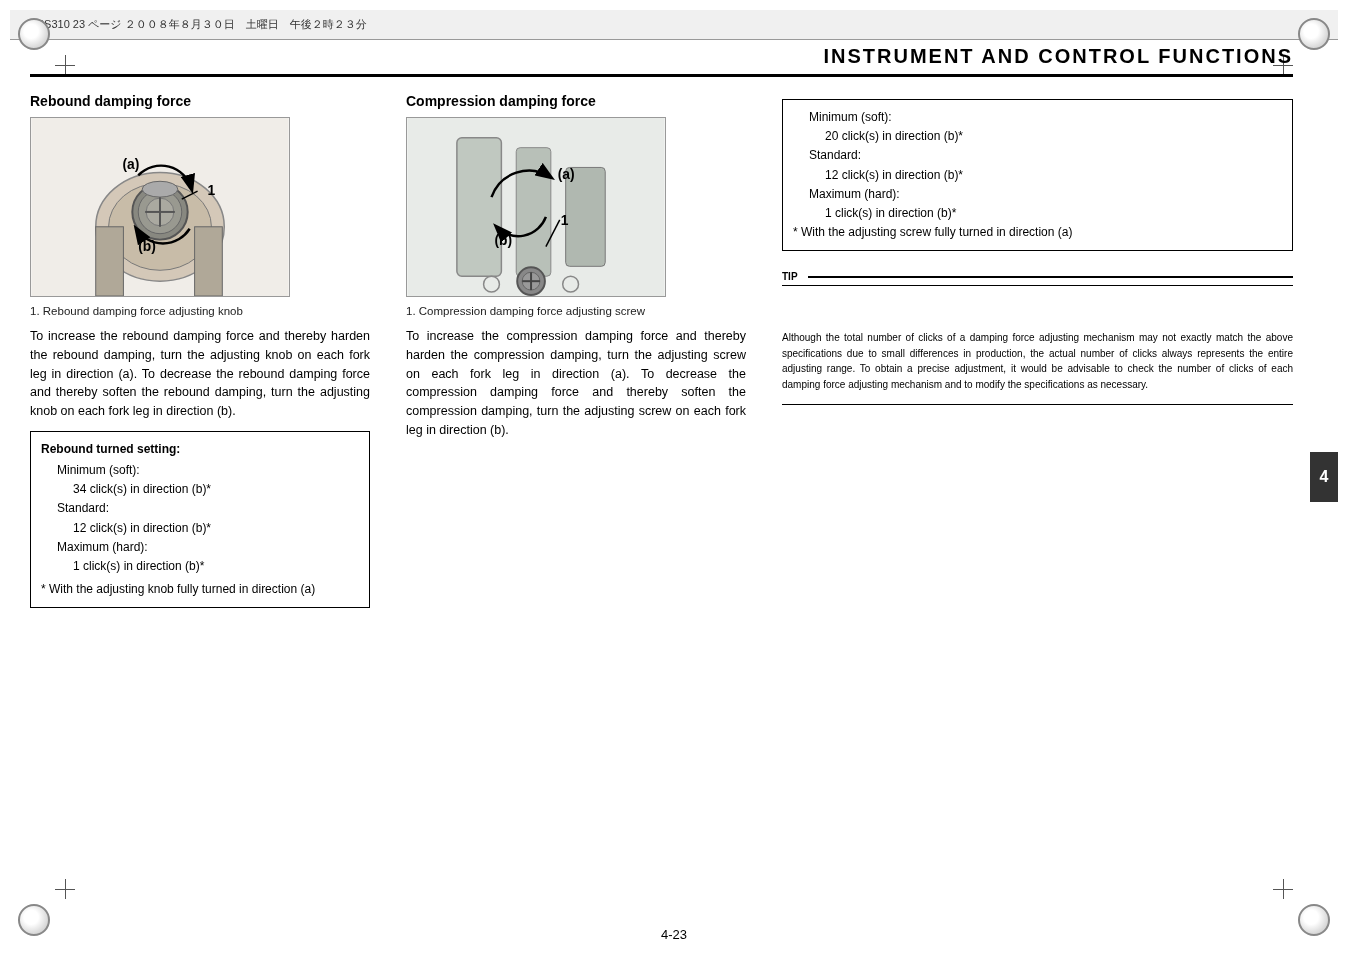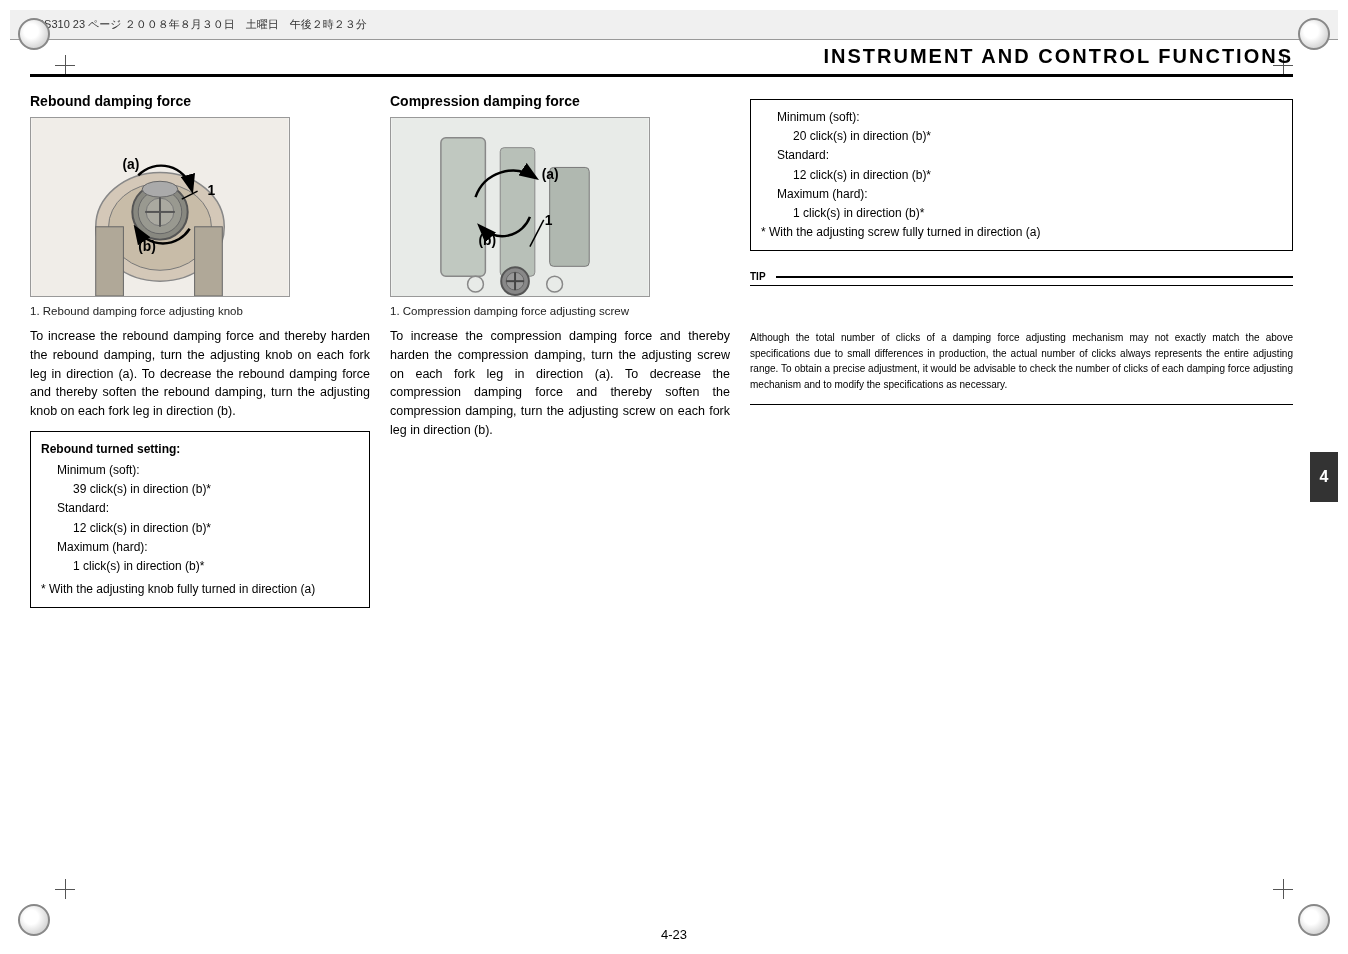--- a/index.html
+++ b/index.html
@@ -84,21 +84,21 @@
       font-size: 20px;
       font-weight: bold;
       letter-spacing: 2px;
       border-bottom: 3px solid #000;
       padding-bottom: 6px;
       margin-bottom: 16px;
     }
 
     .columns {
       display: flex;
-      gap: 20px;
+      gap: 36px;
       width: 100%;
     }
 
     .col-left {
       flex: 0 0 340px;
     }
 
     .col-center {
       flex: 0 0 340px;
     }
@@ -282,21 +282,21 @@
 
       <div class="diagram-caption">
         <span>1. Rebound damping force adjusting knob</span>
       </div>
 
       <div class="body-text">To increase the rebound damping force and thereby harden the rebound damping, turn the adjusting knob on each fork leg in direction (a). To decrease the rebound damping force and thereby soften the rebound damping, turn the adjusting knob on each fork leg in direction (b).</div>
 
       <div class="settings-box">
         <div class="box-title">Rebound turned setting:</div>
         <div class="indent">Minimum (soft):</div>
-        <div class="indent2">39 click(s) in direction (b)*</div>
+        <div class="indent2">34 click(s) in direction (b)*</div>
         <div class="indent">Standard:</div>
         <div class="indent2">12 click(s) in direction (b)*</div>
         <div class="indent">Maximum (hard):</div>
         <div class="indent2">1 click(s) in direction (b)*</div>
         <div style="margin-top:4px;">* With the adjusting knob fully turned in direction (a)</div>
       </div>
     </div>
 
     <div class="col-center">
       <div class="section-title">Compression damping force</div>

